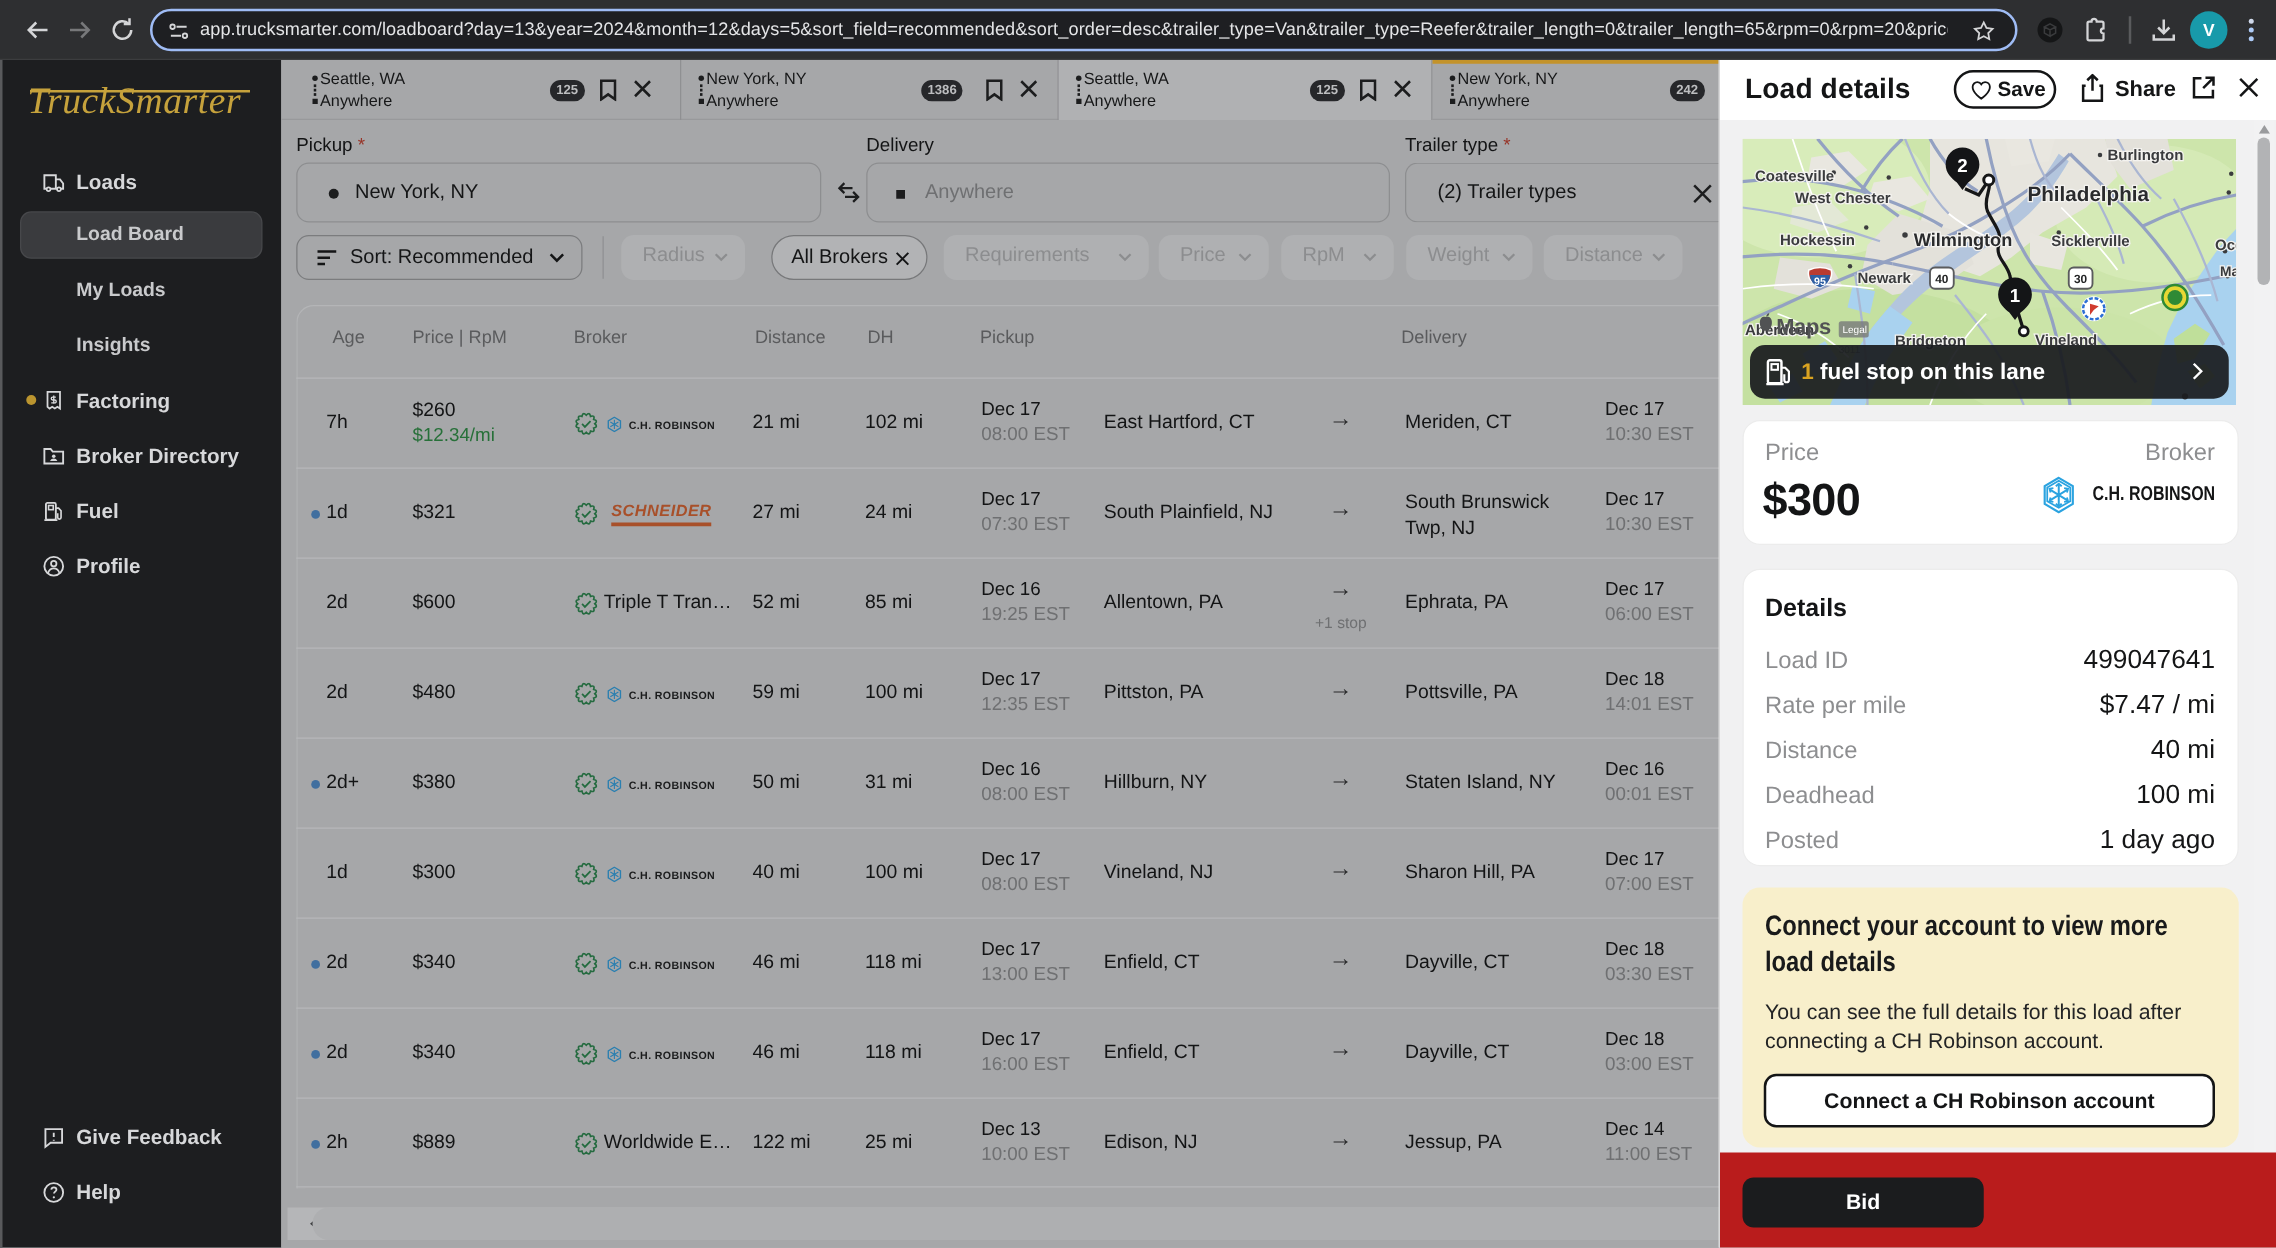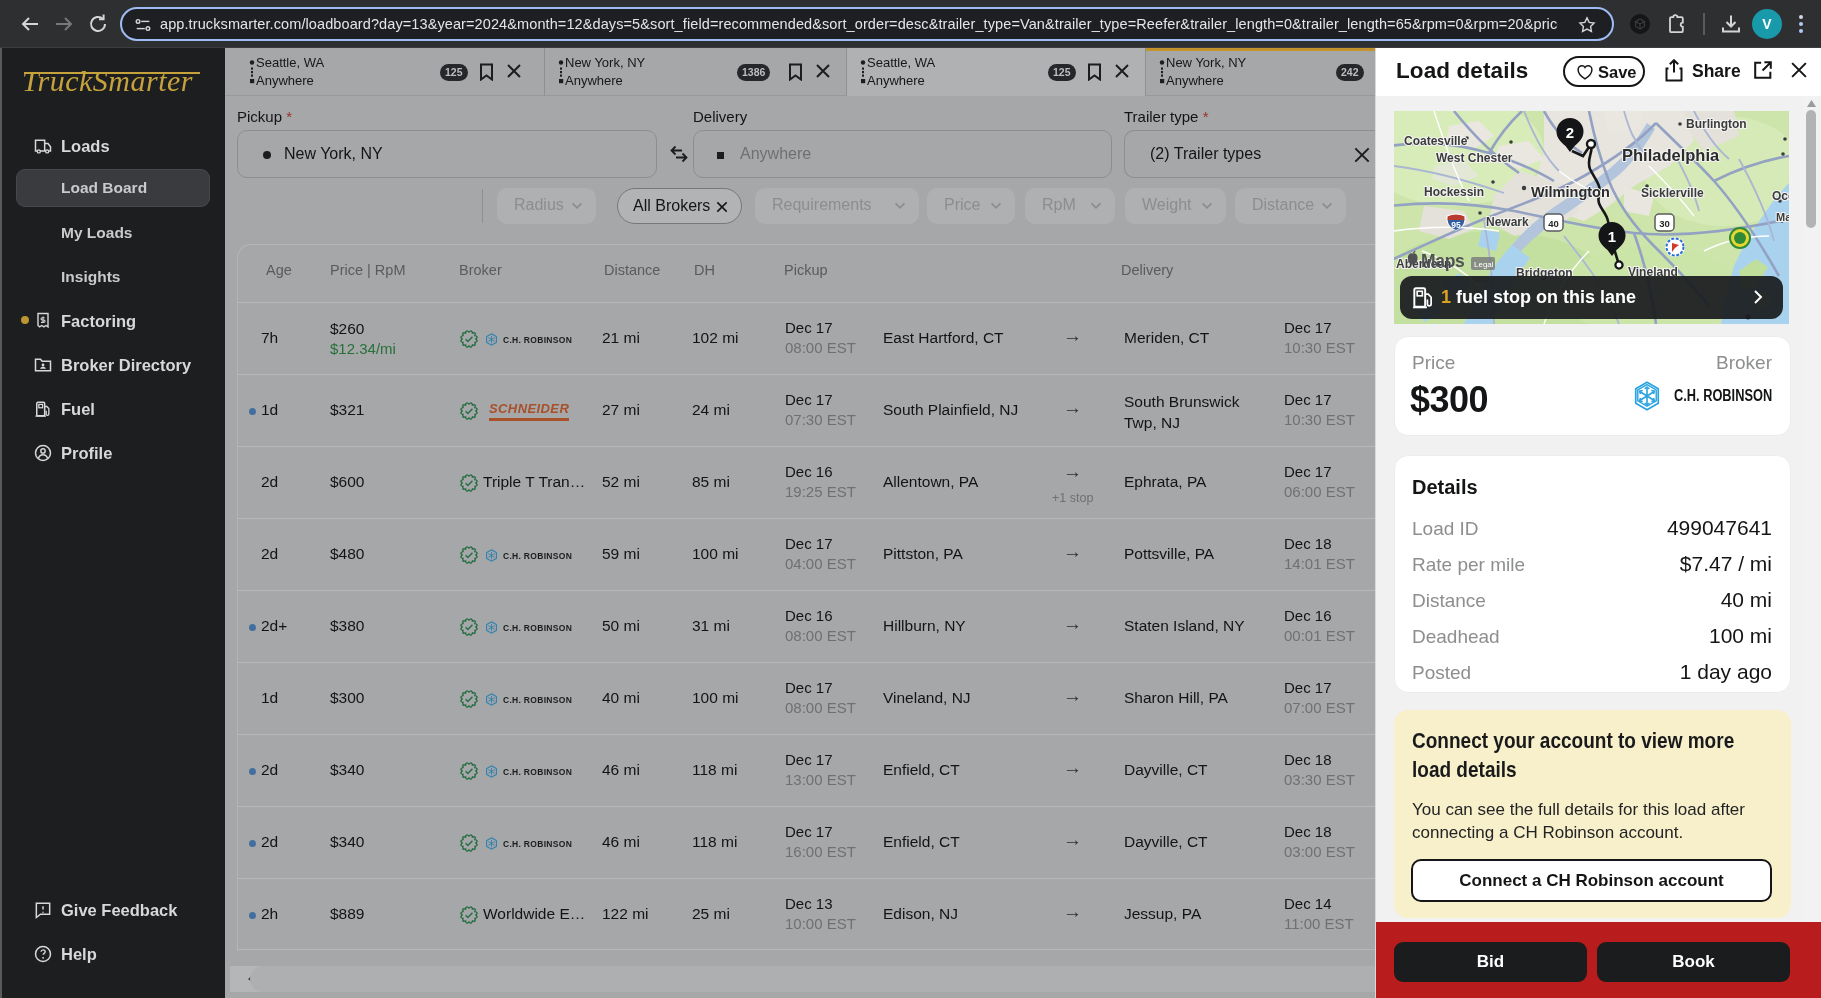--- a/index.html
+++ b/index.html
@@ -318,20 +318,29 @@
       <div class="ftext" style="color:#6f7072">Anywhere</div>
   </div>
   <div class="flabel" style="left:899px; top:60px;">Trailer type <span class="req">*</span></div>
   <div class="finput" style="left:899px; width:350px; border-right:none; border-radius:10px 0 0 10px;">
     <div class="ftext" style="left:25px">(2) Trailer types</div>
     <svg style="position:absolute;left:227px;top:14px" width="20" height="20" viewBox="0 0 18 18">
         <path d="M3 3l12 12M15 3L3 15" stroke="#1c1d1e" stroke-width="1.8"></path>
       </svg>
   </div>
 
+  <div class="pill outl" style="left:12px; width:229px;">
+    <svg style="position:absolute;left:15px;top:10px" width="17" height="15" viewBox="0 0 17 15">
+        <path d="M1 2.2h15M1 7.2h10M1 12.2h6" stroke="#141516" stroke-width="2"></path>
+      </svg>
+    <span style="margin-left:42px">Sort: Recommended</span>
+    <svg style="position:absolute;right:13px;top:13px" width="13" height="9" viewBox="0 0 13 9">
+        <path d="M1.5 1.5l5 5 5-5" stroke="#141516" stroke-width="2" fill="none"></path>
+      </svg>
+  </div>
   <div style="position:absolute;left:257px;top:141px;width:1px;height:34px;background:#8f9092"></div>
   <div class="pill litebg" style="left:272px; width:99px;">
     <span style="margin-left:17px">Radius</span>
     <svg style="position:absolute;right:13px;top:14px" width="12" height="8" viewBox="0 0 13 9">
         <path d="M1.5 1.5l5 5 5-5" stroke="#8c8d8f" stroke-width="2" fill="none"></path>
       </svg>
   </div>
   <div class="pill active" style="left:392px; width:125px;border-radius:18px;">
     <span style="margin-left:15px">All Brokers</span>
     <svg style="position:absolute;right:12px;top:11px" width="14" height="14" viewBox="0 0 18 18">
@@ -454,21 +463,21 @@
         </svg>
         <svg class="flake" width="13" height="13" viewBox="0 0 24 24">
           <path d="M12 1.5l9 5.25v10.5L12 22.5l-9-5.25V6.75z" fill="none" stroke="#2a7fb0" stroke-width="2"></path>
           <path d="M12 5v14M6 8.5l12 7M18 8.5l-12 7" stroke="#2a7fb0" stroke-width="1.6"></path>
         </svg>
         <span class="chrtxt">C.H. ROBINSON</span>
       </div>
     <div class="c-dist">59 mi</div>
       <div class="c-dh">100 mi</div>
     <div class="c-d1a">Dec 17</div>
-      <div class="c-d1b">04:00 EST</div>
+      <div class="c-d1b">12:35 EST</div>
     <div class="c-city1">Pittston, PA</div>
       <div class="c-arr">→</div>
     <div class="c-city2">Pottsville, PA</div>
     <div class="c-d2a">Dec 18</div>
       <div class="c-d2b">14:01 EST</div>
   </div>
   <div class="row" style="top:542px">
     <div class="c-dot"></div>
       <div class="c-age">2d+</div>
     <div class="c-price">$380</div>
@@ -811,15 +820,14 @@
   </div>
 
   <div id="yellowcard">
     <h3>Connect your account to view more load details</h3>
     <p>You can see the full details for this load after connecting a CH Robinson account.</p>
     <div id="connectbtn">Connect a CH Robinson account</div>
   </div>
 
   <div id="pfoot">
     <div class="bigbtn" style="left:18px">Bid</div>
-    <div class="bigbtn" style="left:221px">Book</div>
   </div>
 </div>
 
 </body></html>

